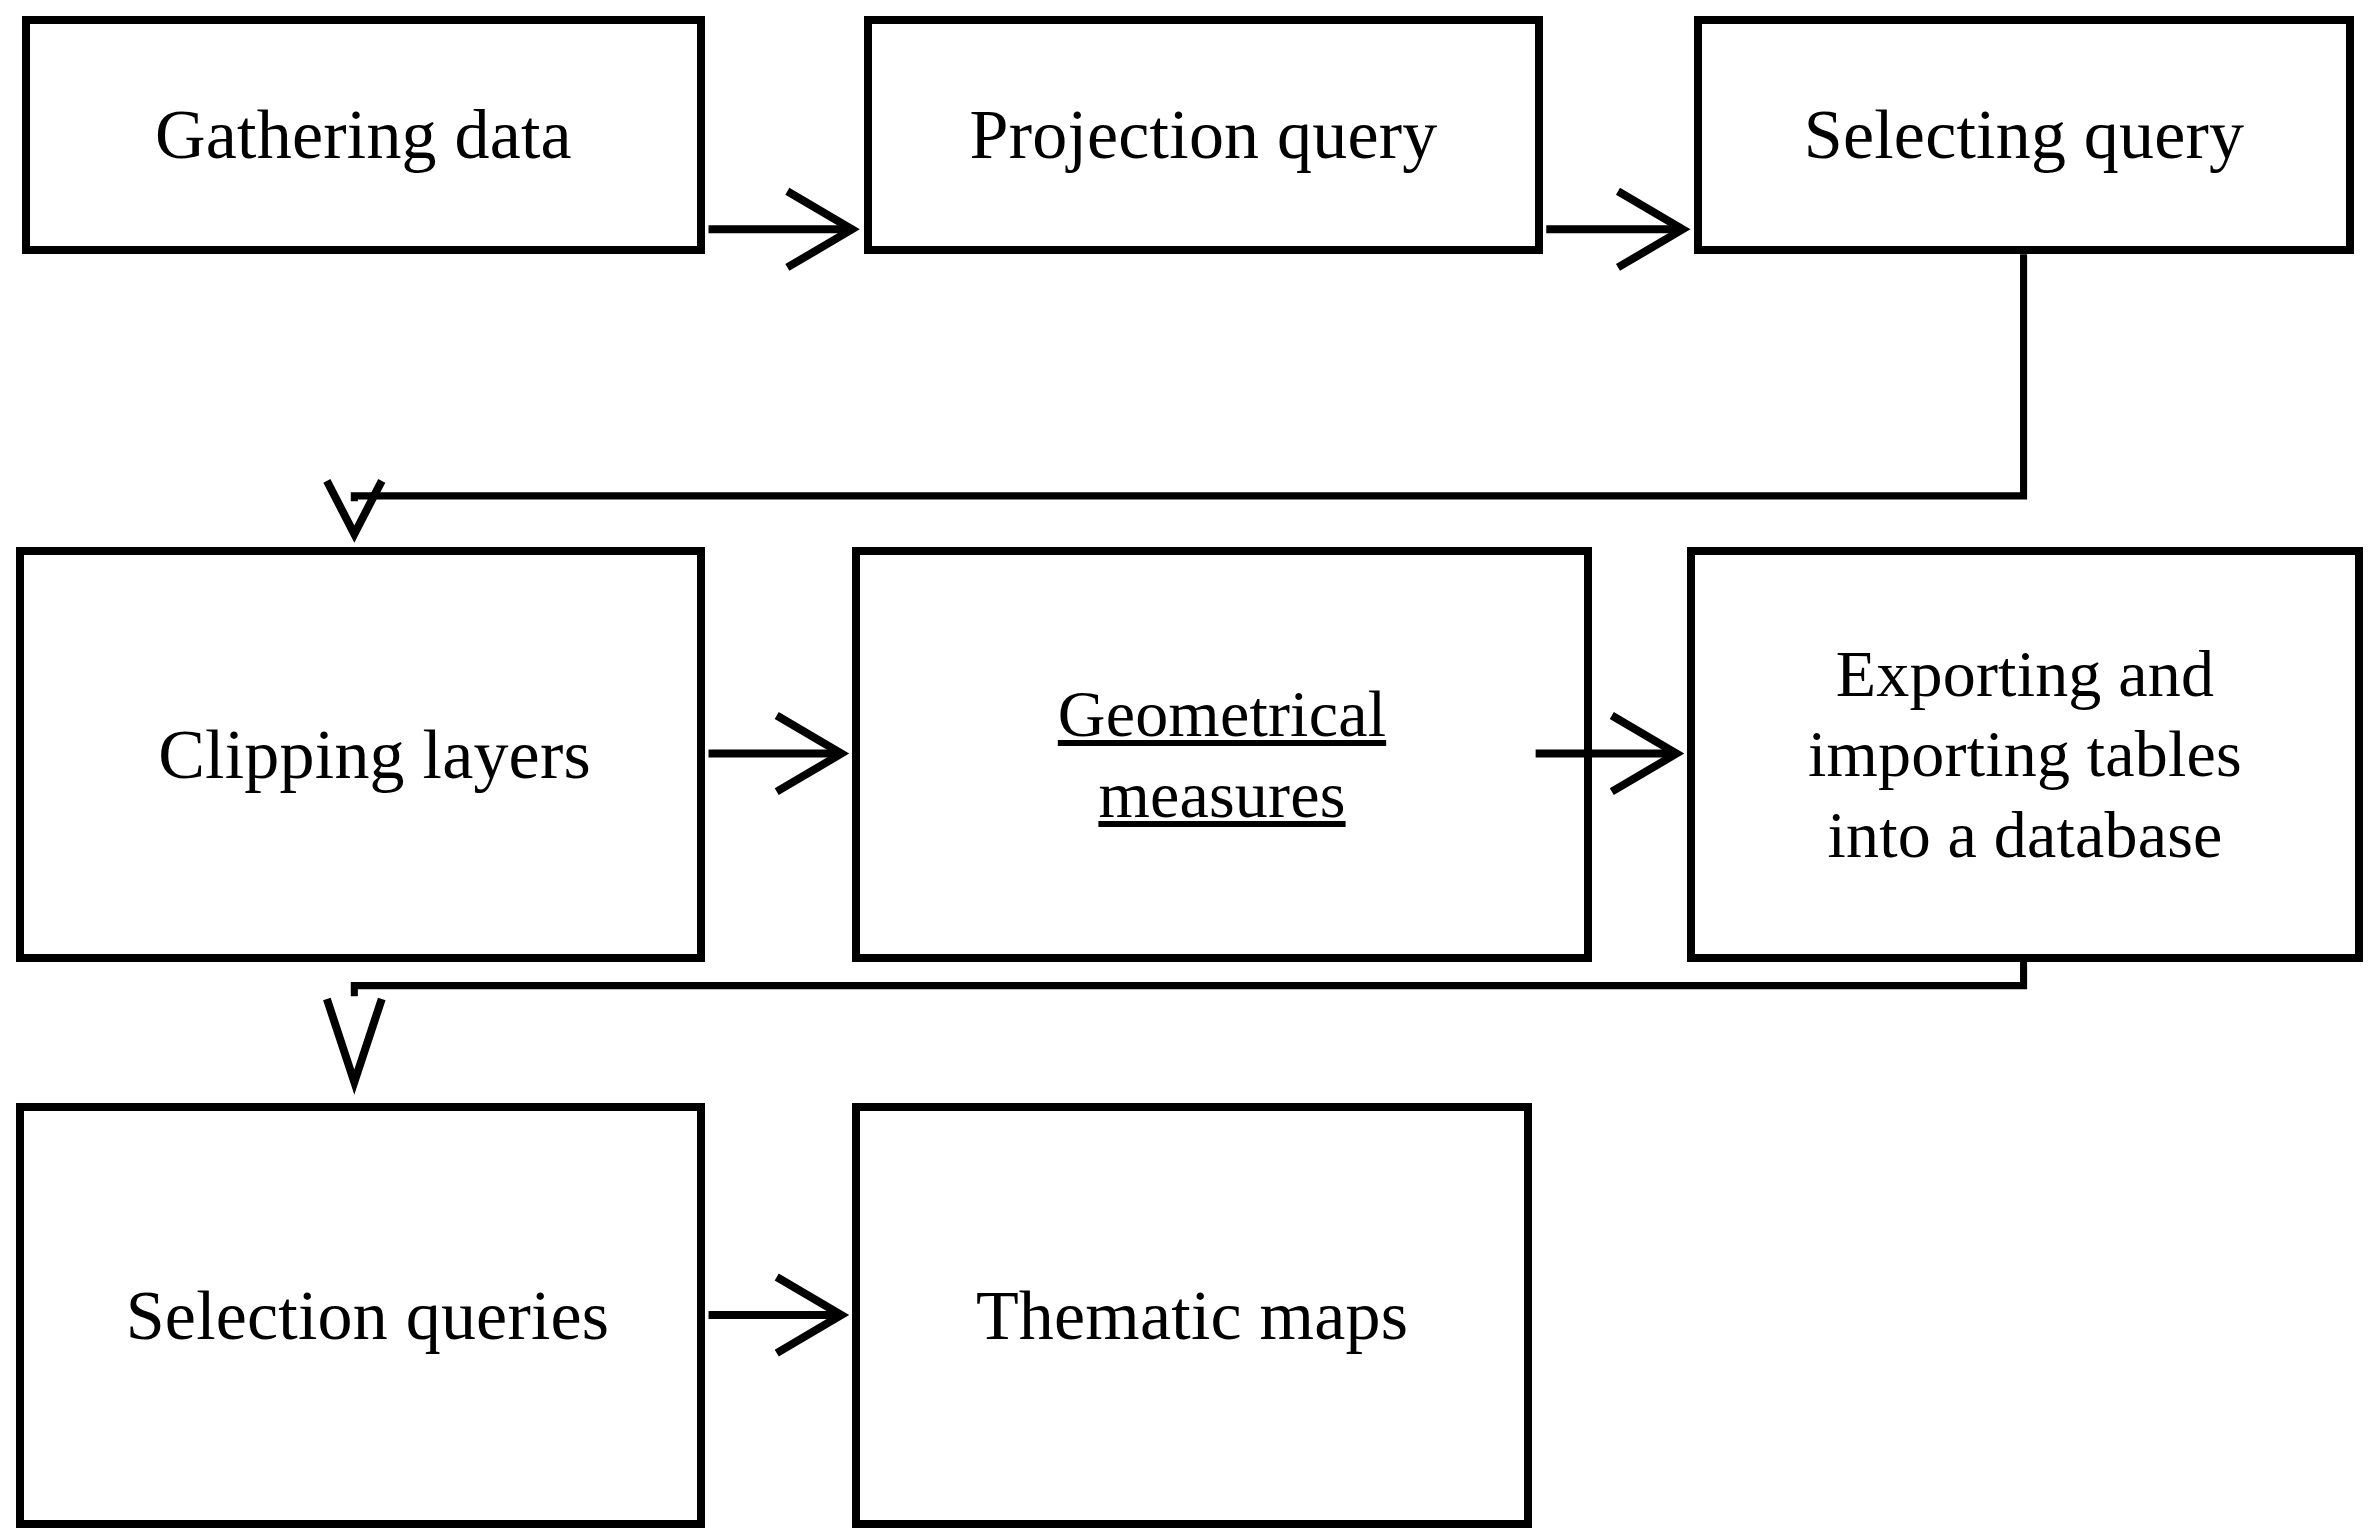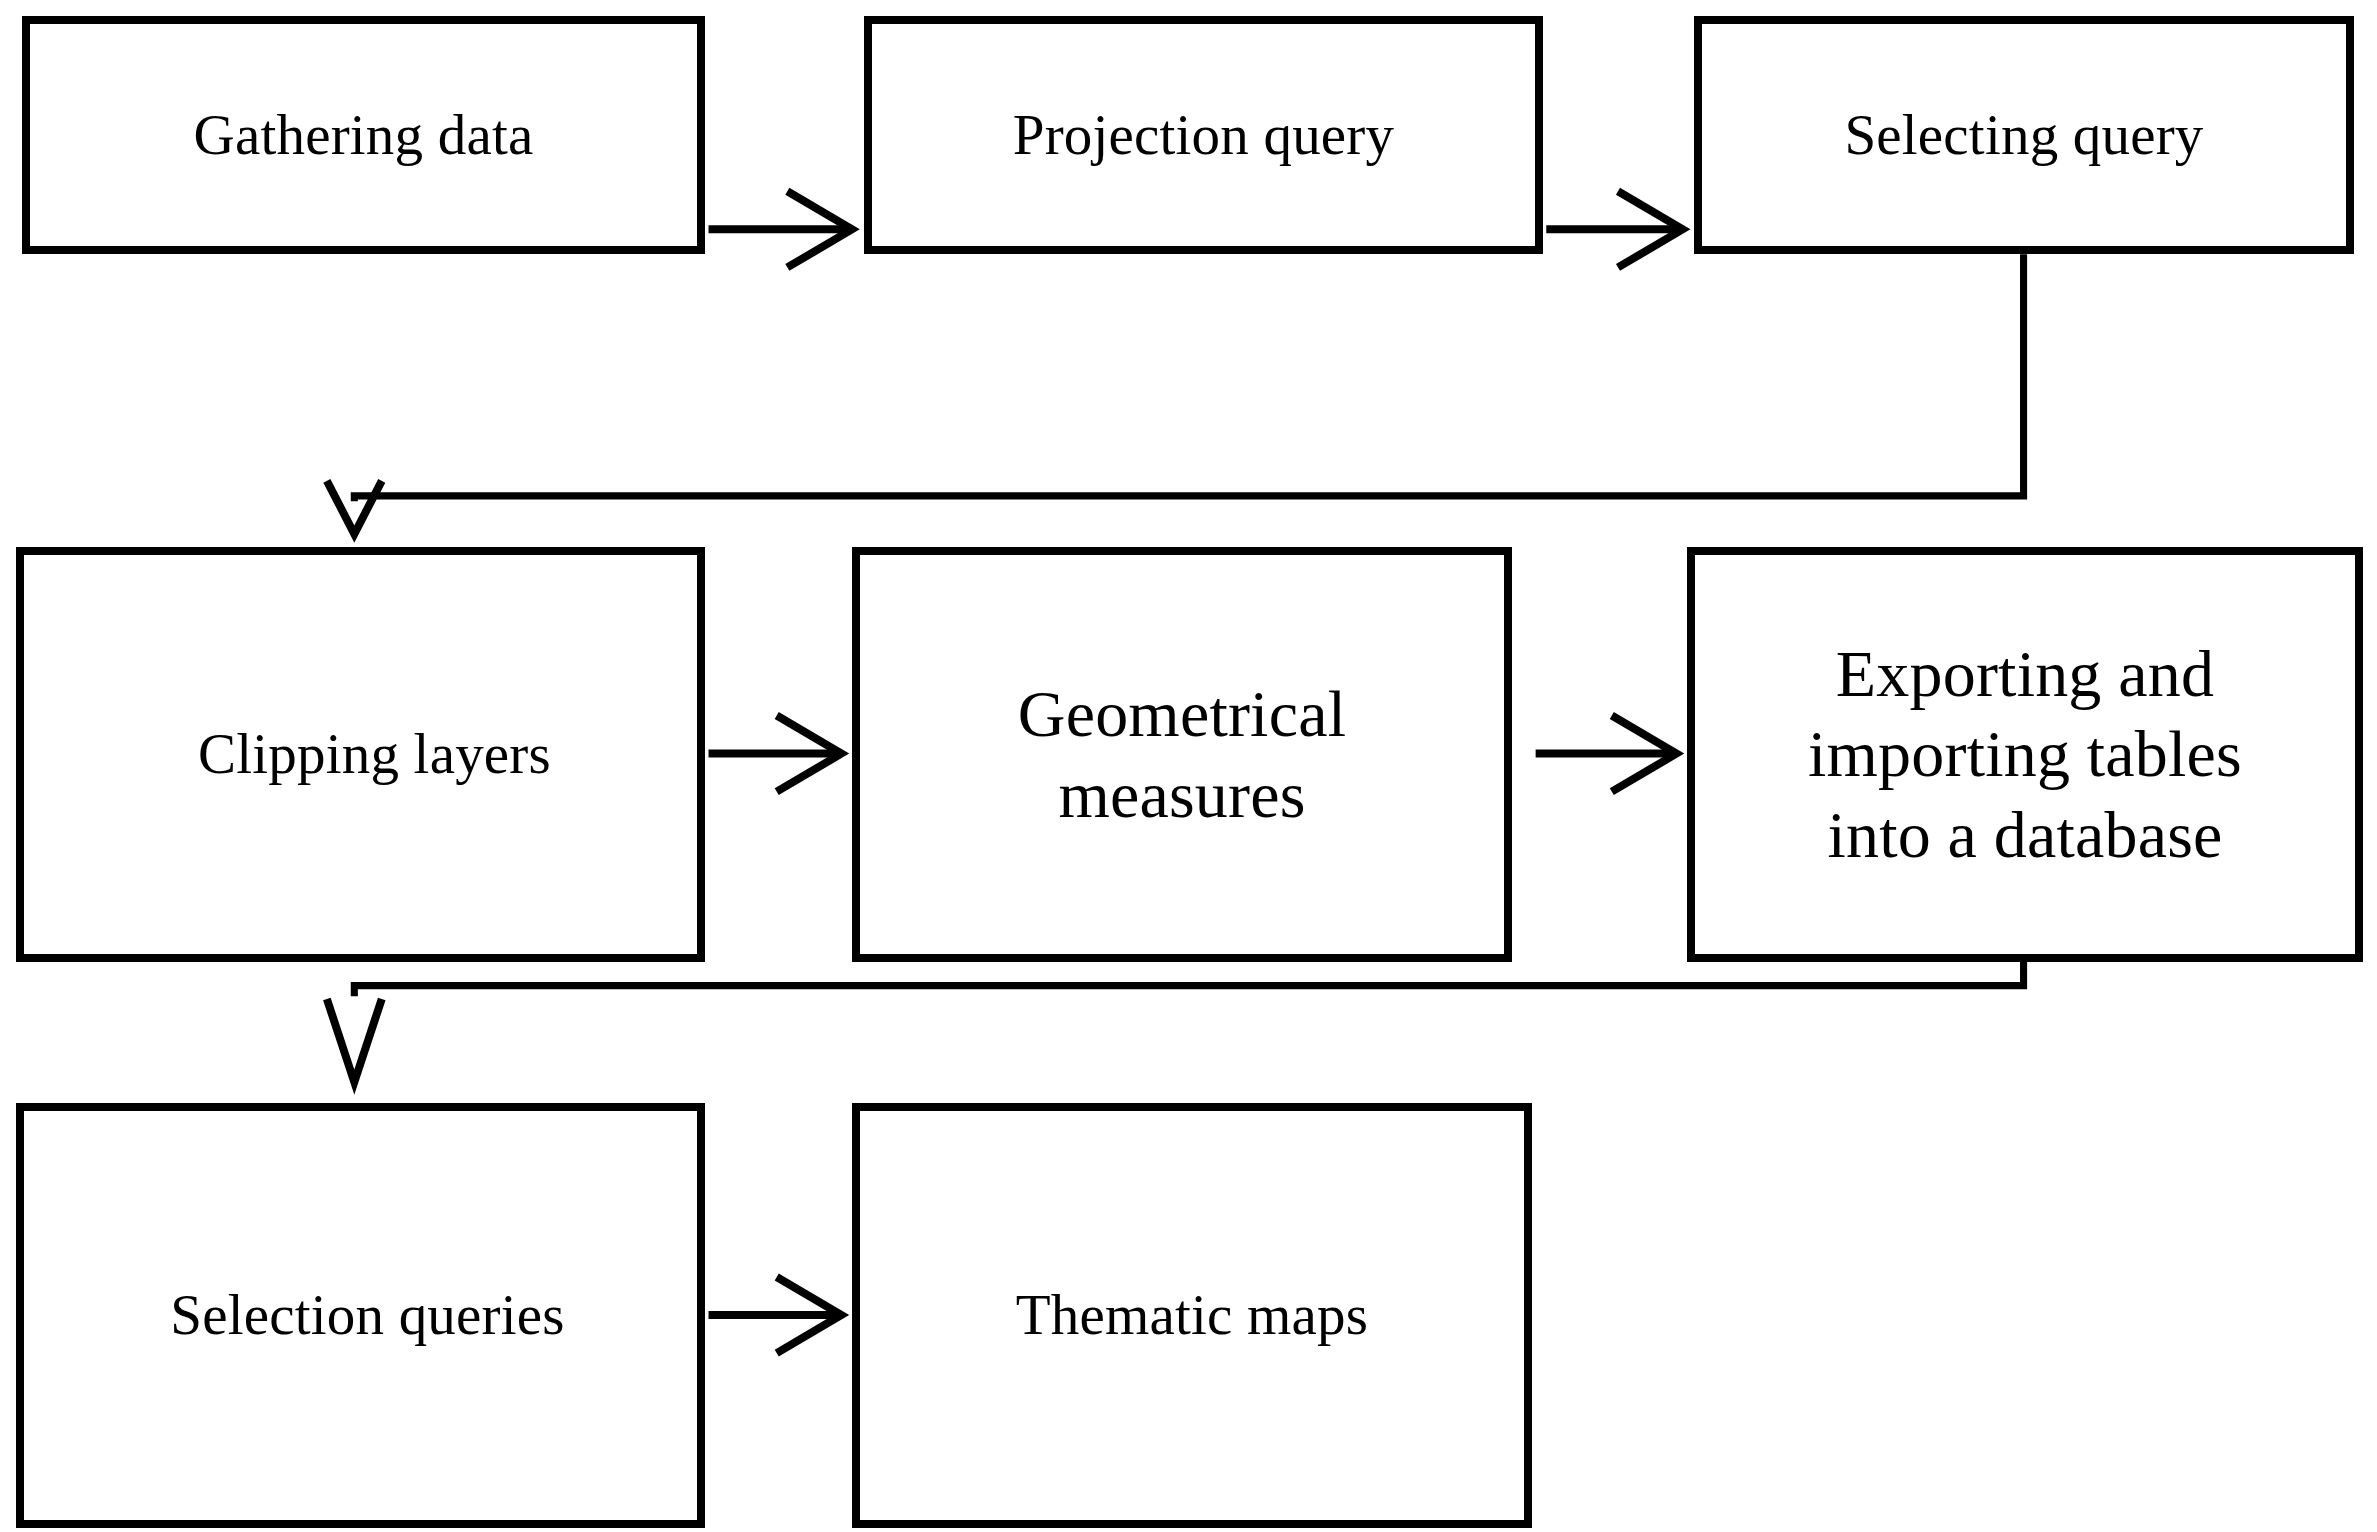--- a/index.html
+++ b/index.html
@@ -21,21 +21,21 @@
     box-sizing: border-box;
     background: #ffffff;
     border: 8px solid #000000;
     display: flex;
     align-items: center;
     justify-content: center;
     text-align: center;
   }
   .node .label {
     font-family: "Liberation Serif", "DejaVu Serif", serif;
-    font-size: 57px;
+    font-size: 70px;
     line-height: 1.16;
     color: #000000;
     letter-spacing: 0.2px;
     padding: 0 12.4px;
     white-space: pre-line;
   }
   .node.multiline .label {
     font-size: 66px;
     line-height: 1.22;
   }
@@ -66,21 +66,21 @@
   </div>
 
   <div class="node" style="left:1694px; top:16px; width:660px; height:238px;">
     <span class="label">Selecting query</span>
   </div>
 
   <div class="node" style="left:16px; top:547px; width:689px; height:415px;padding-left:28px;">
     <span class="label">Clipping layers</span>
   </div>
 
-  <div class="node multiline" style="left:852px; top:547px; width:660px; height:415px;">
+  <div class="node multiline" style="left:852px; top:547px; width:740px; height:415px;text-decoration:underline;">
     <span class="label">Geometrical
 measures</span>
   </div>
 
   <div class="node multiline" style="left:1687px; top:547px; width:676px; height:415px;">
     <span class="label">Exporting and
 importing tables
 into a database</span>
   </div>
 

